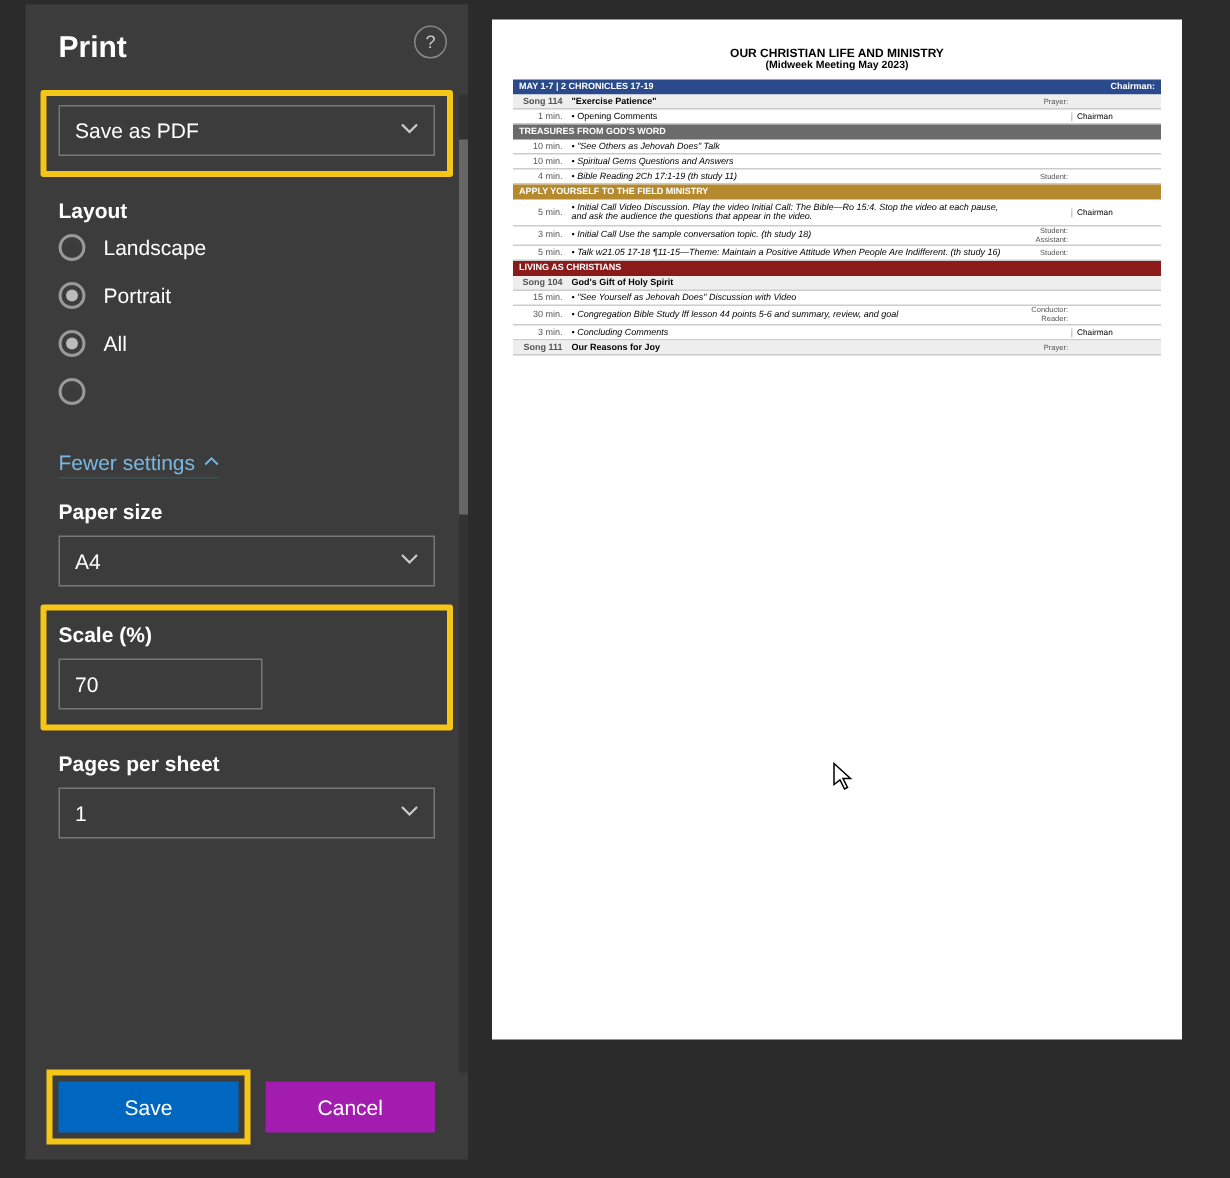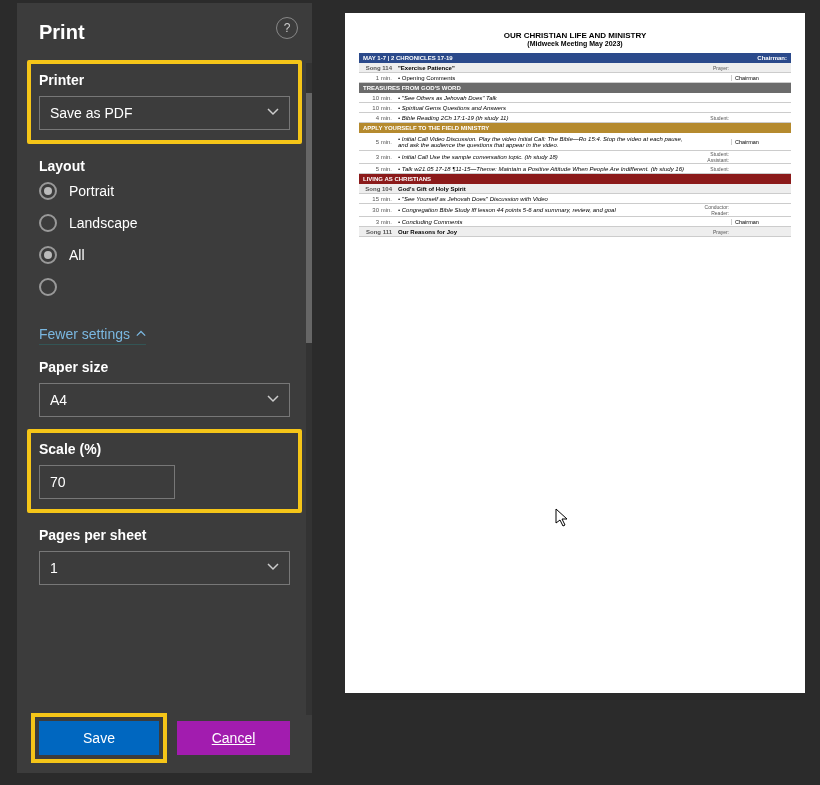--- a/index.html
+++ b/index.html
@@ -123,21 +123,20 @@
     margin-top: 30px;
     border-bottom: 1px solid #355;
     padding-bottom: 2px;
   }
   .scale-input { width: 136px; }
   .dialog-footer {
     padding: 10px 22px 18px 22px;
     display: flex;
     gap: 18px;
     align-items: center;
-    text-decoration: underline;
   }
   .btn {
     height: 34px;
     width: 120px;
     border: none;
     font-size: 14px;
     cursor: pointer;
   }
   .btn-primary { background: #0067c0; color: #fff; }
   .btn-secondary { background: #a21caf; color: #fff; }
@@ -158,21 +157,21 @@
   }
   
   .preview-area {
     position: absolute;
     left: 318px;
     top: 3px;
     right: 5px;
     bottom: 80px;
     background: #2b2b2b;
     display: flex;
-    justify-content: flex-end;
+    justify-content: flex-start;
     align-items: flex-start;
     padding: 10px;
   }
   .page {
     width: 460px;
     height: 680px;
     background: #fff;
     color: #000;
     font-size: 6px;
     position: relative;
@@ -206,41 +205,40 @@
 
 <div class="print-dialog">
   <div class="dialog-header">
     <div class="dialog-title">Print</div>
     <div class="help-btn">?</div>
   </div>
 
   <div class="dialog-body">
 
     <div class="highlight-box">
-      <div class="section-label">Printer</div>
       <div class="select-box">
         <span>Save as PDF</span>
         <span class="chevron">
           <svg viewBox="0 0 12 12">
               <path d="M1 3 L6 8 L11 3" stroke="#ccc" stroke-width="1.5" fill="none"></path>
             </svg>
         </span>
       </div>
     </div>
 
     <div class="section-label">Layout</div>
     <div class="radio-row">
+      <span class="radio"></span>
+      <span class="radio-label">Landscape</span>
+    </div>
+    <div class="radio-row">
       <span class="radio selected">
           <span class="dot"></span>
         </span>
       <span class="radio-label">Portrait</span>
-    </div>
-    <div class="radio-row">
-      <span class="radio"></span>
-      <span class="radio-label">Landscape</span>
     </div>
 
     <div class="radio-row">
       <span class="radio selected">
           <span class="dot"></span>
         </span>
       <span class="radio-label">All</span>
     </div>
     <div class="pages-custom-row">
       <span class="radio"></span>

